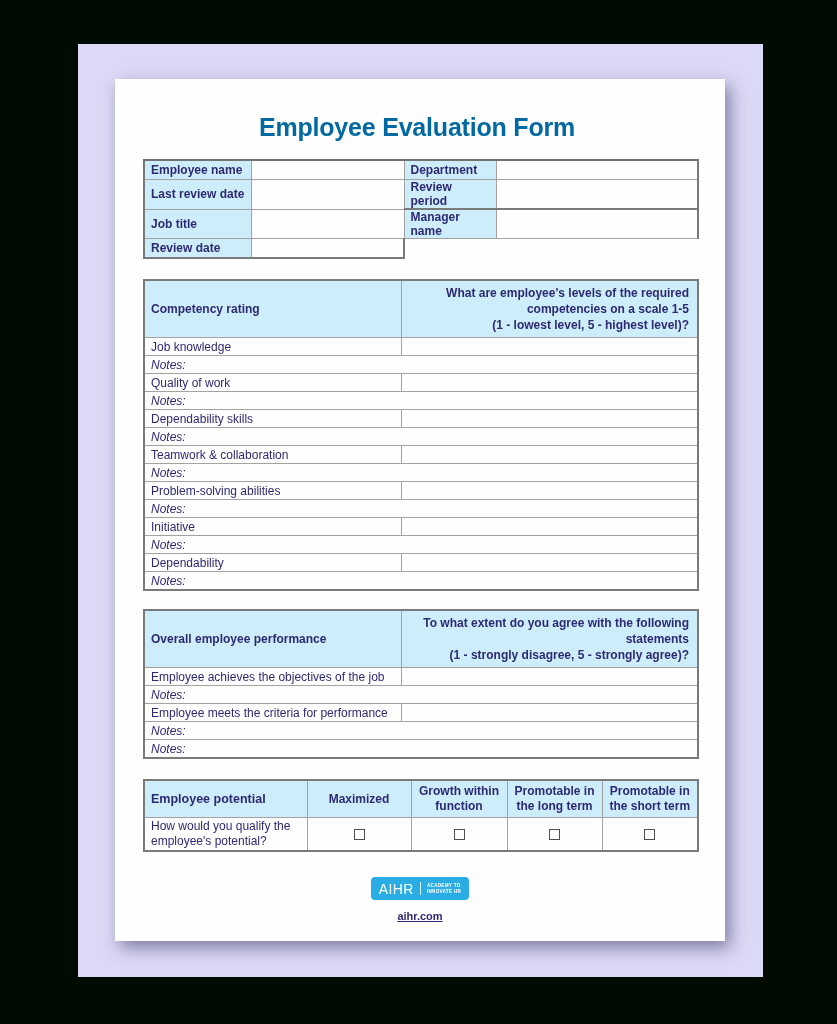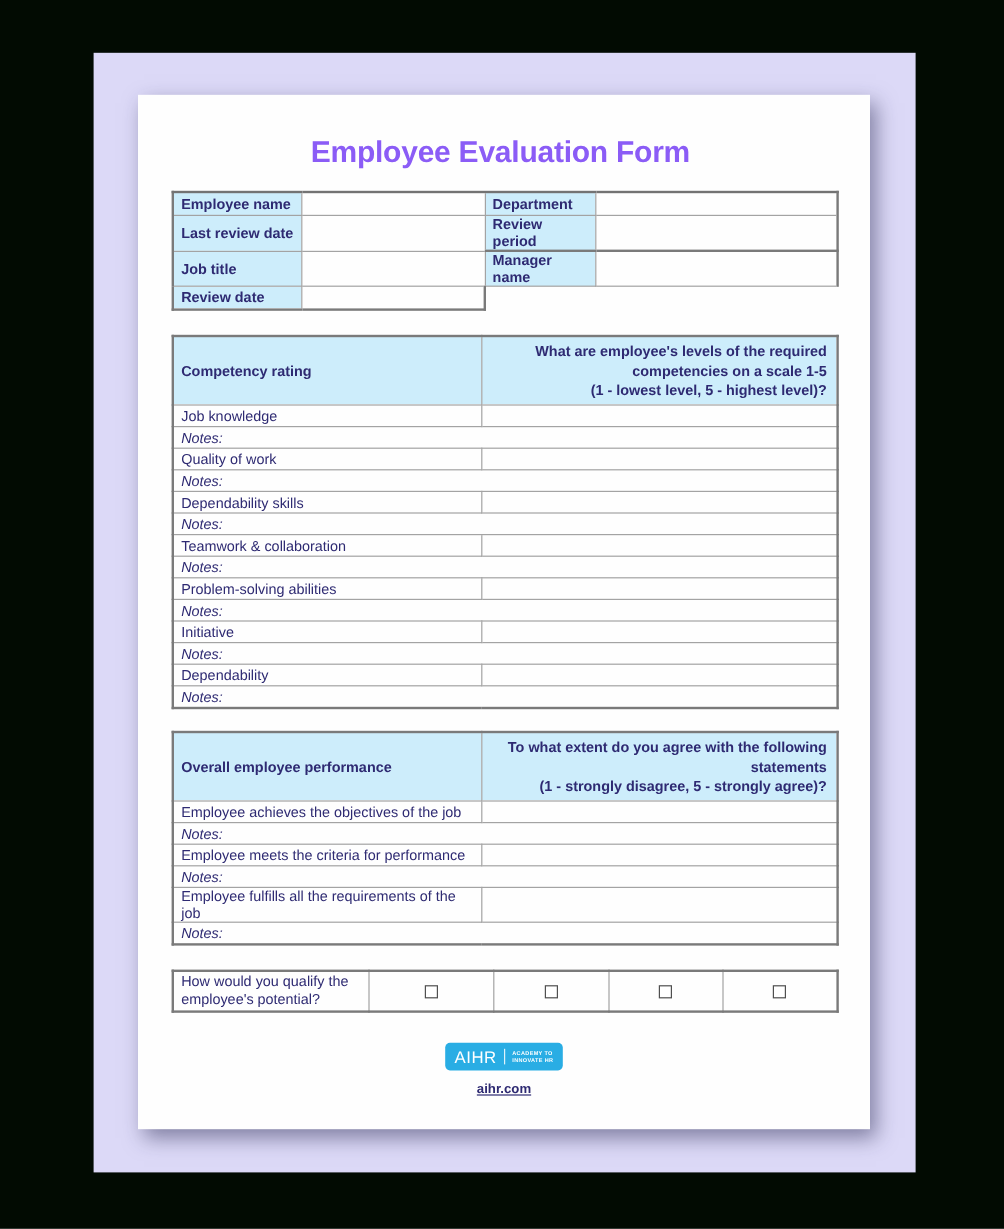--- a/index.html
+++ b/index.html
@@ -19,21 +19,21 @@
     position:absolute; left:37px; top:35px;
     width:610px; height:862px;
     background:#fefefe;
     box-shadow:5px 7px 16px rgba(40,40,80,0.5);
   }
   .title {
     margin:34px 6px 0 0;
     text-align:center;
     font-size:25px;
     font-weight:bold;
-    color:#8b5cf6;
+    color:#0369a1;
     letter-spacing:-0.2px;
   }
   table {
     border-collapse:collapse;
     table-layout:fixed;
     width:554px;
     margin-left:28px;
   }
   td, th {
     font-size:12px;
@@ -246,38 +246,41 @@
             <td class="notes" colspan="2">Notes:</td>
           </tr>
       <tr>
             <td class="item">Employee meets the criteria for performance</td>
             <td class="rating"></td>
           </tr>
       <tr>
             <td class="notes" colspan="2">Notes:</td>
           </tr>
       <tr>
-            <td class="item">Employee fulfills all the requirements of the job</td>
-            <td class="rating"></td>
-          </tr>
-      <tr>
             <td class="notes" colspan="2">Notes:</td>
           </tr>
     </tbody>
       </table>
 
     <table class="tbl tbl-pot">
       <colgroup>
           <col style="width:163px">
           <col style="width:104px">
           <col style="width:96px">
           <col style="width:95px">
           <col style="width:96px">
         </colgroup>
       <tbody>
+          <tr>
+        <th class="hdr-left">Employee potential</th>
+        <th>Maximized</th>
+        <th>Growth within function</th>
+        <th>Promotable in the long term</th>
+        <th>Promotable in the short term</th>
+      </tr>
       <tr>
         <td class="pot-q">How would you qualify the employee's potential?</td>
         <td class="cb-cell"><span class="checkbox"></span></td>
         <td class="cb-cell"><span class="checkbox"></span></td>
         <td class="cb-cell"><span class="checkbox"></span></td>
         <td class="cb-cell"><span class="checkbox"></span></td>
       </tr>
     </tbody>
       </table>
 

